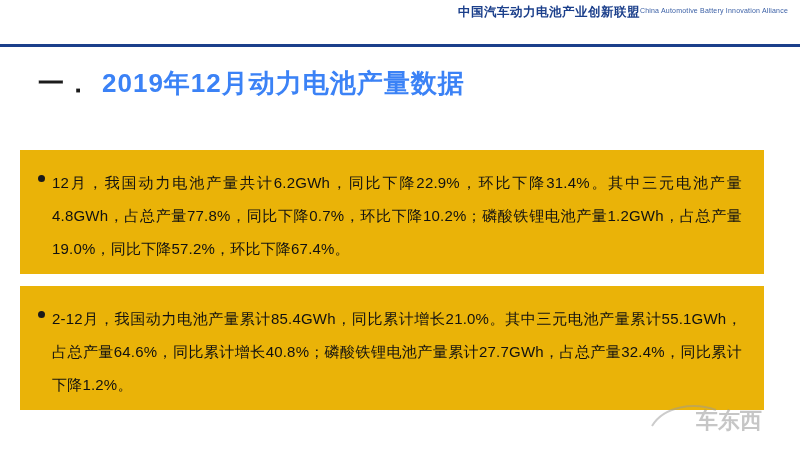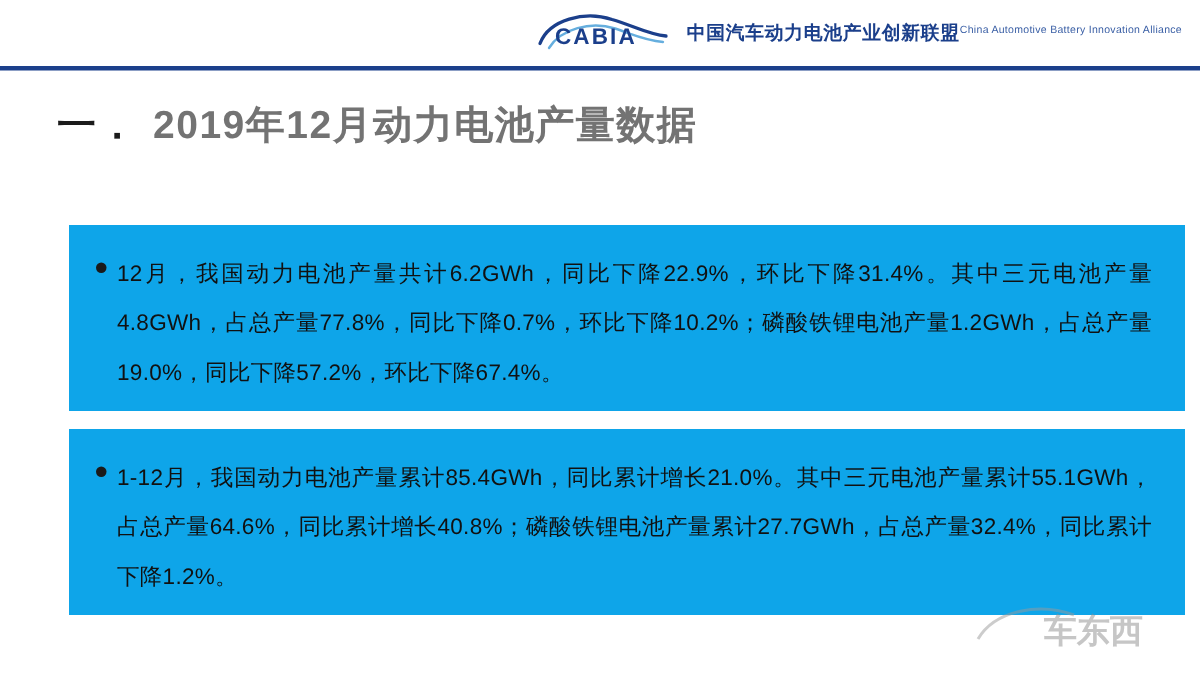--- a/index.html
+++ b/index.html
@@ -73,29 +73,29 @@
     font-size: 26px;
     font-weight: bold;
     color: #1b1b1b;
     letter-spacing: 1px;
     white-space: nowrap;
   }
   .title .title-num {
     margin-right: 10px;
   }
   .title .title-main {
-    color: #737373;
+    color: #3b82f6;
   }
 
   
   .block {
     position: absolute;
-    left: 46px;
+    left: 20px;
     width: 744px;
-    background: #0ea5e9;
+    background: #eab308;
     box-sizing: border-box;
     padding: 16px 22px 16px 18px;
     display: flex;
     align-items: flex-start;
   }
   .block-1 { top: 150px; height: 124px; }
   .block-2 { top: 286px; height: 124px; }
 
   .bullet {
     flex: 0 0 auto;
@@ -131,27 +131,20 @@
     opacity: 0.5;
     text-align: right;
   }
   .watermark svg { display: block; }
 </style>
 </head>
 <body>
 
 <div class="header">
   <div class="logo-block">
-    <div class="logo-mark">
-      <svg width="92" height="34" viewBox="0 0 92 34" xmlns="http://www.w3.org/2000/svg">
-        <path d="M4 24 C10 8, 34 2, 52 8 C66 12, 76 18, 88 19" fill="none" stroke="#1b3f8b" stroke-width="2.2" stroke-linecap="round"></path>
-        <path d="M10 27 C18 14, 38 9, 54 14 C66 18, 74 22, 86 23" fill="none" stroke="#3f9ad6" stroke-width="1.6" stroke-linecap="round" opacity="0.8"></path>
-        <text x="14" y="24" font-family="Liberation Sans, sans-serif" font-size="15" font-weight="bold" fill="#1b3f8b" letter-spacing="1.4">CABIA</text>
-      </svg>
-    </div>
     <div class="logo-text">
       <span class="logo-cn">中国汽车动力电池产业创新联盟</span>
       <span class="logo-en">China Automotive Battery Innovation Alliance</span>
     </div>
   </div>
 </div>
 <div class="header-rule"></div>
 
 <div class="title">
   <span class="title-num">一．</span><span class="title-main">2019年12月动力电池产量数据</span>
@@ -161,21 +154,21 @@
   <div class="bullet">
       <span class="bullet-dot"></span>
     </div>
   <div class="block-text">12月，我国动力电池产量共计6.2GWh，同比下降22.9%，环比下降31.4%。其中三元电池产量4.8GWh，占总产量77.8%，同比下降0.7%，环比下降10.2%；磷酸铁锂电池产量1.2GWh，占总产量19.0%，同比下降57.2%，环比下降67.4%。</div>
 </div>
 
 <div class="block block-2">
   <div class="bullet">
       <span class="bullet-dot"></span>
     </div>
-  <div class="block-text">1-12月，我国动力电池产量累计85.4GWh，同比累计增长21.0%。其中三元电池产量累计55.1GWh，占总产量64.6%，同比累计增长40.8%；磷酸铁锂电池产量累计27.7GWh，占总产量32.4%，同比累计下降1.2%。</div>
+  <div class="block-text">2-12月，我国动力电池产量累计85.4GWh，同比累计增长21.0%。其中三元电池产量累计55.1GWh，占总产量64.6%，同比累计增长40.8%；磷酸铁锂电池产量累计27.7GWh，占总产量32.4%，同比累计下降1.2%。</div>
 </div>
 
 <div class="watermark">
   <svg width="132" height="34" viewBox="0 0 132 34" xmlns="http://www.w3.org/2000/svg">
     <path d="M2 26 C14 6, 44 2, 66 10" fill="none" stroke="#9a9a9a" stroke-width="2"></path>
     <text x="46" y="28" font-family="Liberation Sans, sans-serif" font-size="22" font-weight="bold" fill="#8e8e8e">车东西</text>
   </svg>
 </div>
 
 </body></html>

